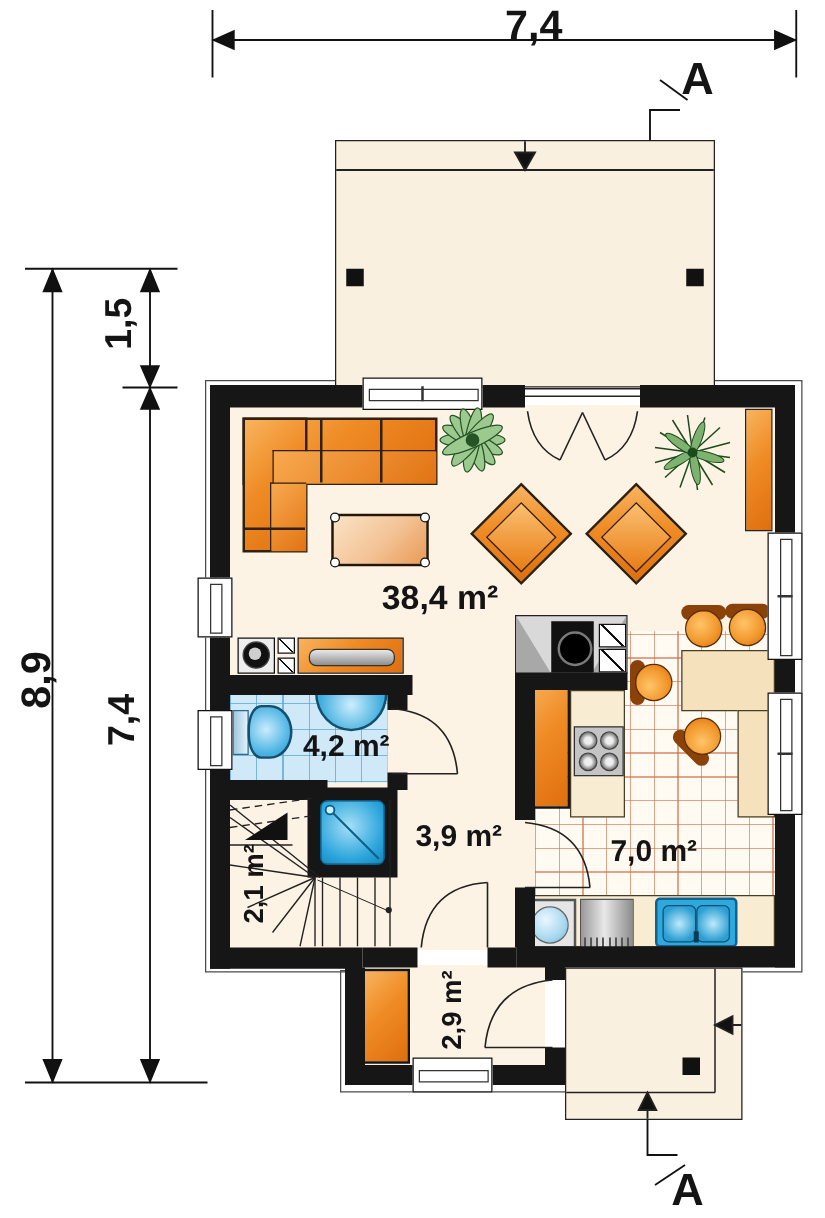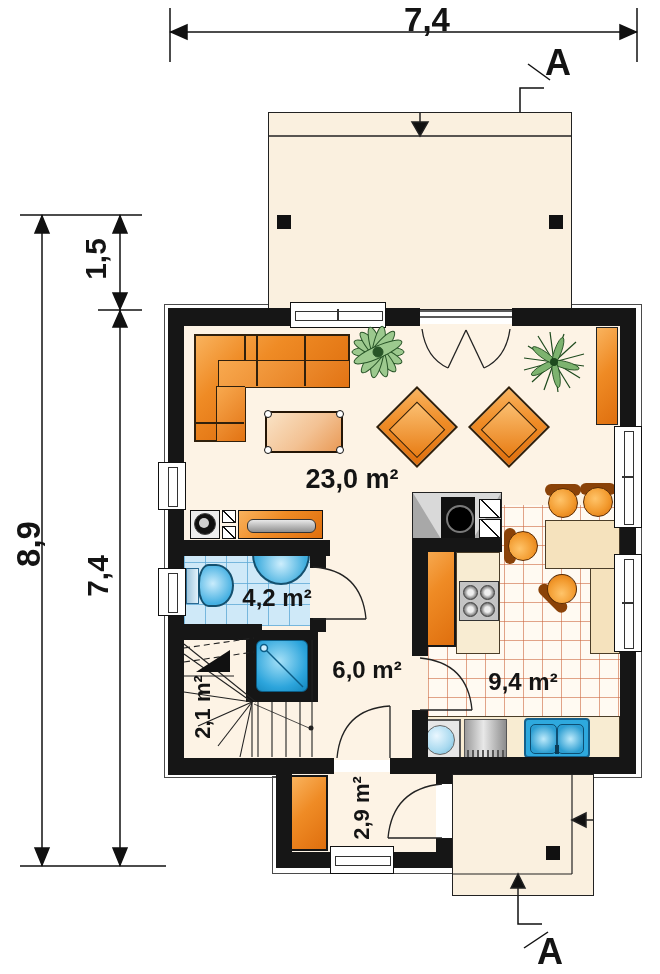--- a/index.html
+++ b/index.html
@@ -328,24 +328,24 @@
         <ellipse rx="14" ry="3.5" transform="rotate(15) translate(12 0)"></ellipse>
         <ellipse rx="14" ry="3.5" transform="rotate(80) translate(12 0)"></ellipse>
         <ellipse rx="14" ry="3.5" transform="rotate(150) translate(12 0)"></ellipse>
         <ellipse rx="14" ry="3.5" transform="rotate(215) translate(12 0)"></ellipse>
         <ellipse rx="14" ry="3.5" transform="rotate(290) translate(12 0)"></ellipse>
       </g>
       <circle r="4" fill="#1d4a1d" stroke="none"></circle>
     </g>
   </svg>
 
-  <div class="lbl" style="left:352px;top:479px;font-size:27px;">23,0 m²</div>
+  <div class="lbl" style="left:352px;top:479px;font-size:27px;">38,4 m²</div>
   <div class="lbl" style="left:277px;top:598px;font-size:24px;">4,2 m²</div>
-  <div class="lbl" style="left:367px;top:670px;font-size:24px;">6,0 m²</div>
-  <div class="lbl" style="left:523px;top:682px;font-size:24px;">9,4 m²</div>
+  <div class="lbl" style="left:367px;top:670px;font-size:24px;">3,9 m²</div>
+  <div class="lbl" style="left:523px;top:682px;font-size:24px;">7,0 m²</div>
   <div class="lbl rot" style="left:203px;top:707px;font-size:22px;">2,1 m²</div>
   <div class="lbl rot" style="left:362px;top:808px;font-size:22px;">2,9 m²</div>
 
   <div class="lbl" style="left:427px;top:20px;font-size:33px;">7,4</div>
   <div class="lbl rot" style="left:29px;top:544px;font-size:33px;">8,9</div>
   <div class="lbl rot" style="left:96px;top:259px;font-size:30px;">1,5</div>
   <div class="lbl rot" style="left:98px;top:576px;font-size:30px;">7,4</div>
 
   <div class="lbl" style="left:558px;top:63px;font-size:36px;font-weight:900;">A</div>
   <div class="lbl" style="left:550px;top:952px;font-size:36px;font-weight:900;">A</div>

